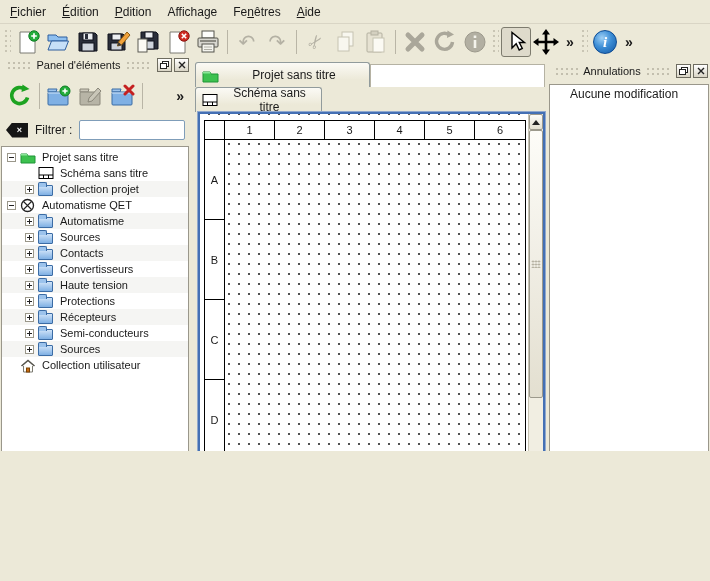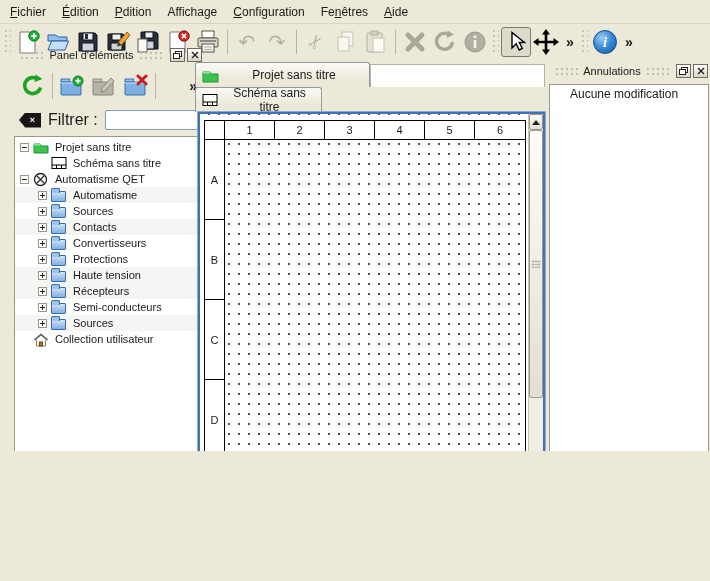--- a/index.html
+++ b/index.html
@@ -24,27 +24,27 @@
   .info-blue { width:24px; height:24px; border-radius:50%; background:radial-gradient(circle at 8px 7px,#9fd0f5,#3d8ed6 45%,#1257a4); border:1px solid #0e4c94; color:#fff; font:italic bold 15px "Liberation Serif",serif; display:flex; align-items:center; justify-content:center; }
 
   
   .dock { position:absolute; display:flex; flex-direction:column; }
   .dock-title { height:22px; display:flex; align-items:center; padding:0 2px; font-size:11px; }
   .dt-grip { flex:1; height:9px; margin:0 5px; background-image:radial-gradient(circle at 2px 2px,#c3bfae 1.1px,transparent 1.5px); background-size:5px 5px; }
   .dt-label { white-space:nowrap; }
   .dt-btn { width:15px; height:14px; margin-left:2px; border:1px solid #6e6c60; background:linear-gradient(#ffffff,#d9d5c5); display:flex; align-items:center; justify-content:center; }
 
   
-  .dock-left { left:0; top:44px; width:191px; height:501px;margin-left:13px; }
+  .dock-left { left:0; top:54px; width:191px; height:501px; }
   .panel-toolbar { height:40px; display:flex; align-items:center; padding:0 4px; }
   .pt-btn { width:32px; height:32px; display:flex; align-items:center; justify-content:center; }
   .pt-sep { width:1px; height:26px; background:#b9b5a6; margin:0 3px; }
   .filter-row { height:28px; display:flex; align-items:center; padding:0 6px; gap:7px; }
   .filter-clear { width:22px; height:15px; background:#161616; clip-path:polygon(28% 0,100% 0,100% 100%,28% 100%,0 50%); color:#fff; font-size:9px; font-weight:bold; display:flex; align-items:center; justify-content:center; padding-left:5px; }
-  .filter-label { font-size:16px; }
+  .filter-label { font-size:12px; }
   .filter-input { flex:1; height:20px; border:1px solid #7f9db9; border-radius:2px; background:#fff; font-size:12px; padding:0 3px; outline:none; min-width:0; }
   .tree { flex:1; margin:2px 2px 2px 1px; border:1px solid #9a978b; background:#fff; overflow:hidden; padding-top:2px; }
   .trow { height:16px; display:flex; align-items:center; font-size:11px; white-space:nowrap; }
   .trow.alt { background:#f5f5f3; }
   .tind0 { width:5px; } .tind1 { width:23px; }
   .exp { width:9px; height:9px; border:1px solid #9a978a; background:#fff; position:relative; flex:none; margin-right:4px; }
   .exp::before { content:""; position:absolute; left:1px; right:1px; top:3px; height:1px; background:#222; }
   .exp.plus::after { content:""; position:absolute; top:1px; bottom:1px; left:3px; width:1px; background:#222; }
   .exp-blank { width:13px; flex:none; }
   .ticon { width:17px; height:14px; flex:none; margin-right:4px; display:flex; align-items:center; }
@@ -107,21 +107,20 @@
 </head>
 <body>
 
 <div class="window">
 
   <div class="menubar">
     <span class="menu-item"><span></span><u>F</u><span>ichier</span></span>
     <span class="menu-item"><span></span><u>É</u><span>dition</span></span>
     <span class="menu-item"><span></span><u>P</u><span>dition</span></span>
     <span class="menu-item"><span>Afficha</span><u>g</u><span>e</span></span>
-    <span class="menu-item"><span></span><u>C</u><span>onfiguration</span></span>
     <span class="menu-item"><span>Fe</span><u>n</u><span>êtres</span></span>
     <span class="menu-item"><span></span><u>A</u><span>ide</span></span>
   </div>
 
   <div class="toolbar">
     <span class="tb-grip"></span>
     <span class="tb-btn">
         <svg width="26" height="26" viewBox="0 0 26 26">
           <path d="M5 3h10l5 5v16H5z" fill="#fff" stroke="#7a7a72"></path>
           <path d="M15 3l5 5h-5z" fill="#e9e6d8" stroke="#7a7a72"></path>
@@ -319,20 +318,28 @@
           <span class="tind1"></span>
           <span class="exp-blank"></span>
           <span class="ticon">
             <svg width="16" height="14" viewBox="0 0 16 14">
               <rect x="1" y="1.5" width="14" height="11" fill="#fff" stroke="#000"></rect>
               <path d="M1 9h14M5.5 9v3.5M10.5 9v3.5" stroke="#000" fill="none"></path>
             </svg>
           </span>
           <span class="tlabel">Schéma sans titre</span>
         </div>
+      <div class="trow alt">
+          <span class="tind1"></span>
+          <span class="exp plus"></span>
+          <span class="ticon">
+            <span class="folder"></span>
+          </span>
+          <span class="tlabel">Collection projet</span>
+        </div>
       <div class="trow">
           <span class="tind0"></span>
           <span class="exp"></span>
           <span class="ticon">
             <svg width="15" height="15" viewBox="0 0 15 15">
               <circle cx="7.5" cy="7.5" r="6" fill="#fff" stroke="#222" stroke-width="1.3"></circle>
               <path d="M3.5 3.5l8 8M11.5 3.5l-8 8" stroke="#222" stroke-width="1.1"></path>
             </svg>
           </span>
           <span class="tlabel">Automatisme QET</span>
@@ -362,35 +369,35 @@
           <span class="tlabel">Contacts</span>
         </div>
       <div class="trow">
           <span class="tind1"></span>
           <span class="exp plus"></span>
           <span class="ticon">
             <span class="folder"></span>
           </span>
           <span class="tlabel">Convertisseurs</span>
         </div>
+      <div class="trow alt">
+          <span class="tind1"></span>
+          <span class="exp plus"></span>
+          <span class="ticon">
+            <span class="folder"></span>
+          </span>
+          <span class="tlabel">Haute tension</span>
+        </div>
       <div class="trow">
           <span class="tind1"></span>
           <span class="exp plus"></span>
           <span class="ticon">
             <span class="folder"></span>
           </span>
           <span class="tlabel">Protections</span>
-        </div>
-      <div class="trow alt">
-          <span class="tind1"></span>
-          <span class="exp plus"></span>
-          <span class="ticon">
-            <span class="folder"></span>
-          </span>
-          <span class="tlabel">Haute tension</span>
         </div>
       <div class="trow alt">
           <span class="tind1"></span>
           <span class="exp plus"></span>
           <span class="ticon">
             <span class="folder"></span>
           </span>
           <span class="tlabel">Récepteurs</span>
         </div>
       <div class="trow">

